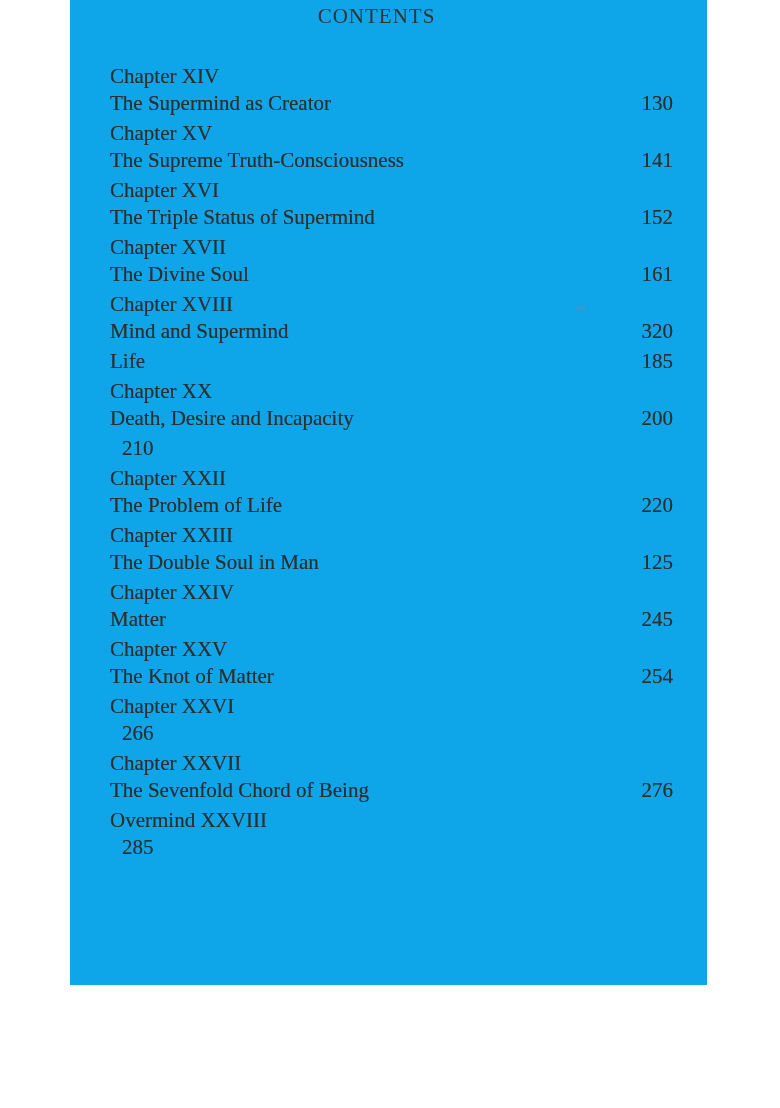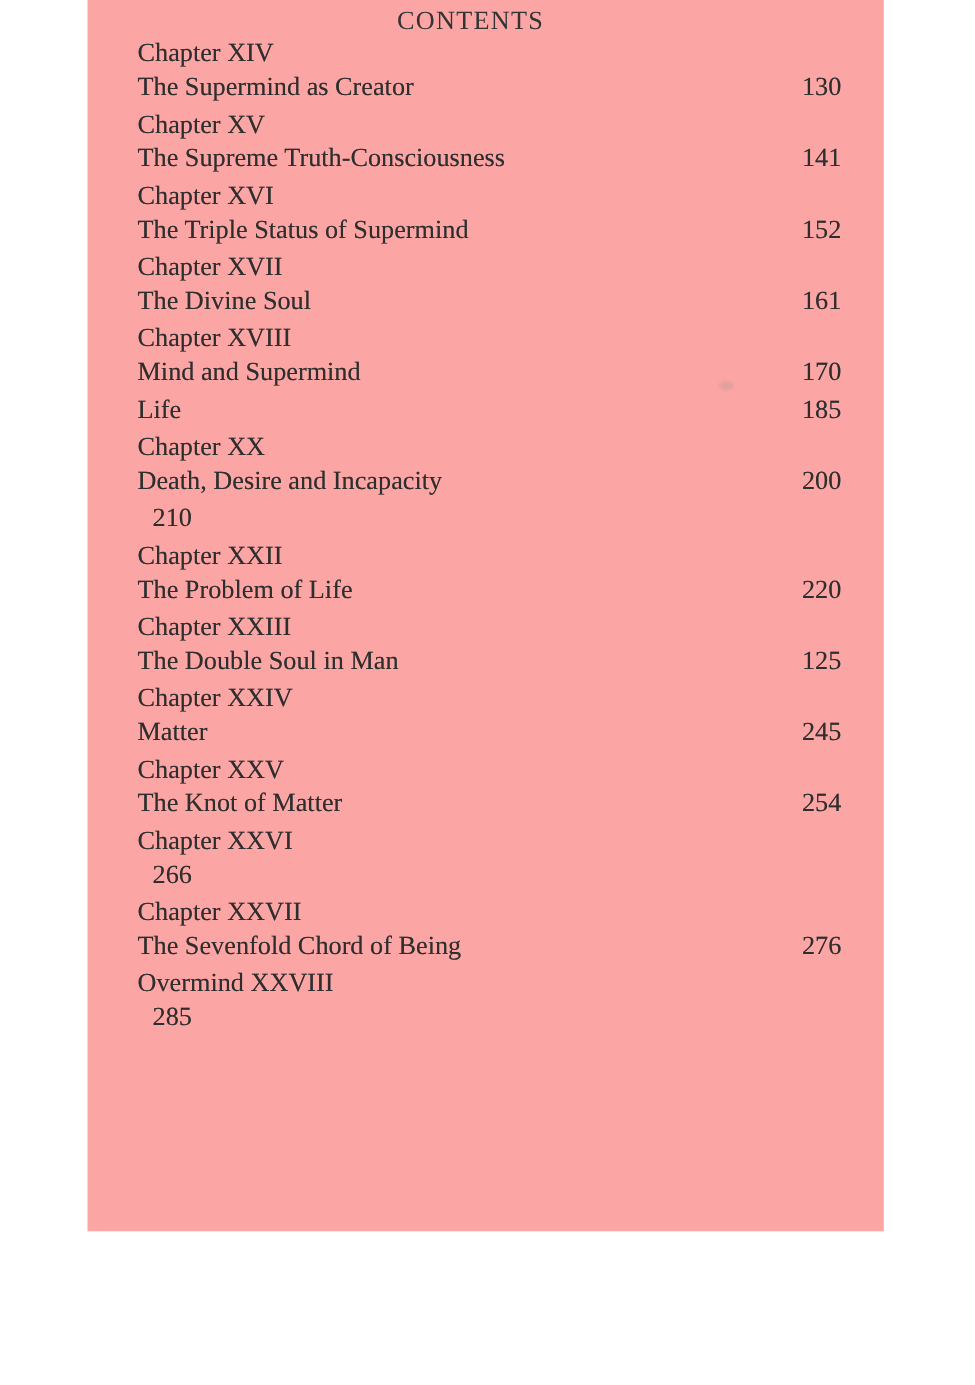--- a/index.html
+++ b/index.html
@@ -13,33 +13,34 @@
     position: relative;
     font-family: "Liberation Serif", "DejaVu Serif", serif;
     overflow: hidden;
   }
   .scan-page {
     position: absolute;
     left: 70px;
     top: 0;
     width: 637px;
     height: 985px;
-    background: #fca5a5;
+    background: #0ea5e9;
     color: #2e2e2e;
   }
   .contents-header {
     margin-top: 3px;
     text-align: center;
     transform: translateX(-12px);
     font-size: 21px;
     line-height: 26px;
     letter-spacing: 1px;
     color: #333333;
   }
   .toc {
+    margin-top: 34px;
     padding-left: 40px;
     padding-right: 34px;
   }
   .entry {
     margin-bottom: 3px;
   }
   .chapter-line {
     font-size: 21px;
     line-height: 27px;
     color: #2e2e2e;
@@ -110,21 +111,21 @@
       <div class="title-row">
         <span class="title-text">The Divine Soul</span>
         <span class="page-num">161</span>
       </div>
     </div>
 
     <div class="entry">
       <div class="chapter-line">Chapter XVIII</div>
       <div class="title-row">
         <span class="title-text">Mind and Supermind</span>
-        <span class="page-num">170</span>
+        <span class="page-num">320</span>
       </div>
     </div>
 
     <div class="entry">
       <div class="title-row">
         <span class="title-text">Life</span>
         <span class="page-num">185</span>
       </div>
     </div>
 

